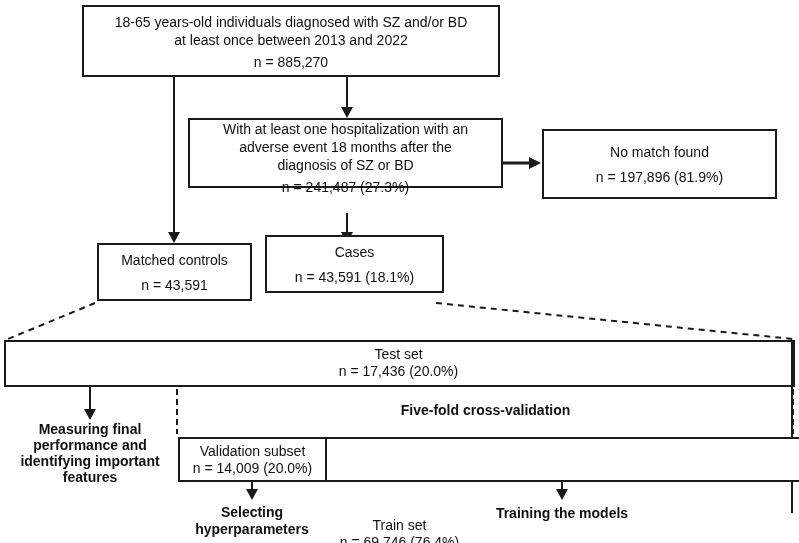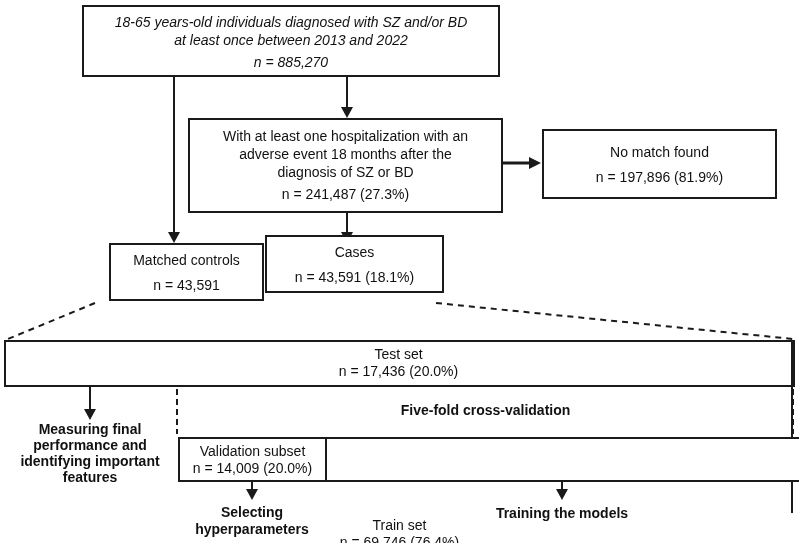--- a/index.html
+++ b/index.html
@@ -25,25 +25,25 @@
     display: flex;
     flex-direction: column;
     align-items: center;
     text-align: center;
     font-size: 14px;
     line-height: 18px;
   }
   .box .bline { width: 100%; }
   .box .nline { margin-top: 4px; }
 
-  #eligible-box   { left: 82px;  top: 5px;   width: 418px; height: 72px; padding-top: 6px; font-style: italic; }
-  #hospital-box   { left: 188px; top: 118px; width: 315px; height: 95px; padding-top: 7px; }
+  #eligible-box   { left: 82px;  top: 5px;   width: 418px; height: 72px; padding-top: 6px; }
+  #hospital-box   { left: 188px; top: 118px; width: 315px; height: 70px; padding-top: 0; }
   #no-match-box   { left: 542px; top: 129px; width: 235px; height: 70px; justify-content: center; }
   #no-match-box .nline { margin-top: 7px; }
-  #matched-box    { left: 109px;  top: 243px; width: 155px; height: 58px; padding-top: 6px; }
+  #matched-box    { left: 97px;  top: 243px; width: 155px; height: 58px; padding-top: 6px; }
   #matched-box .nline, #cases-box .nline { margin-top: 7px; }
   #cases-box      { left: 265px; top: 235px; width: 179px; height: 58px; padding-top: 6px; }
 
   .split-bar {
     position: absolute;
     box-sizing: border-box;
     border: 2px solid #1a1a1a;
     background: #ffffff;
     display: flex;
     flex-direction: row;

